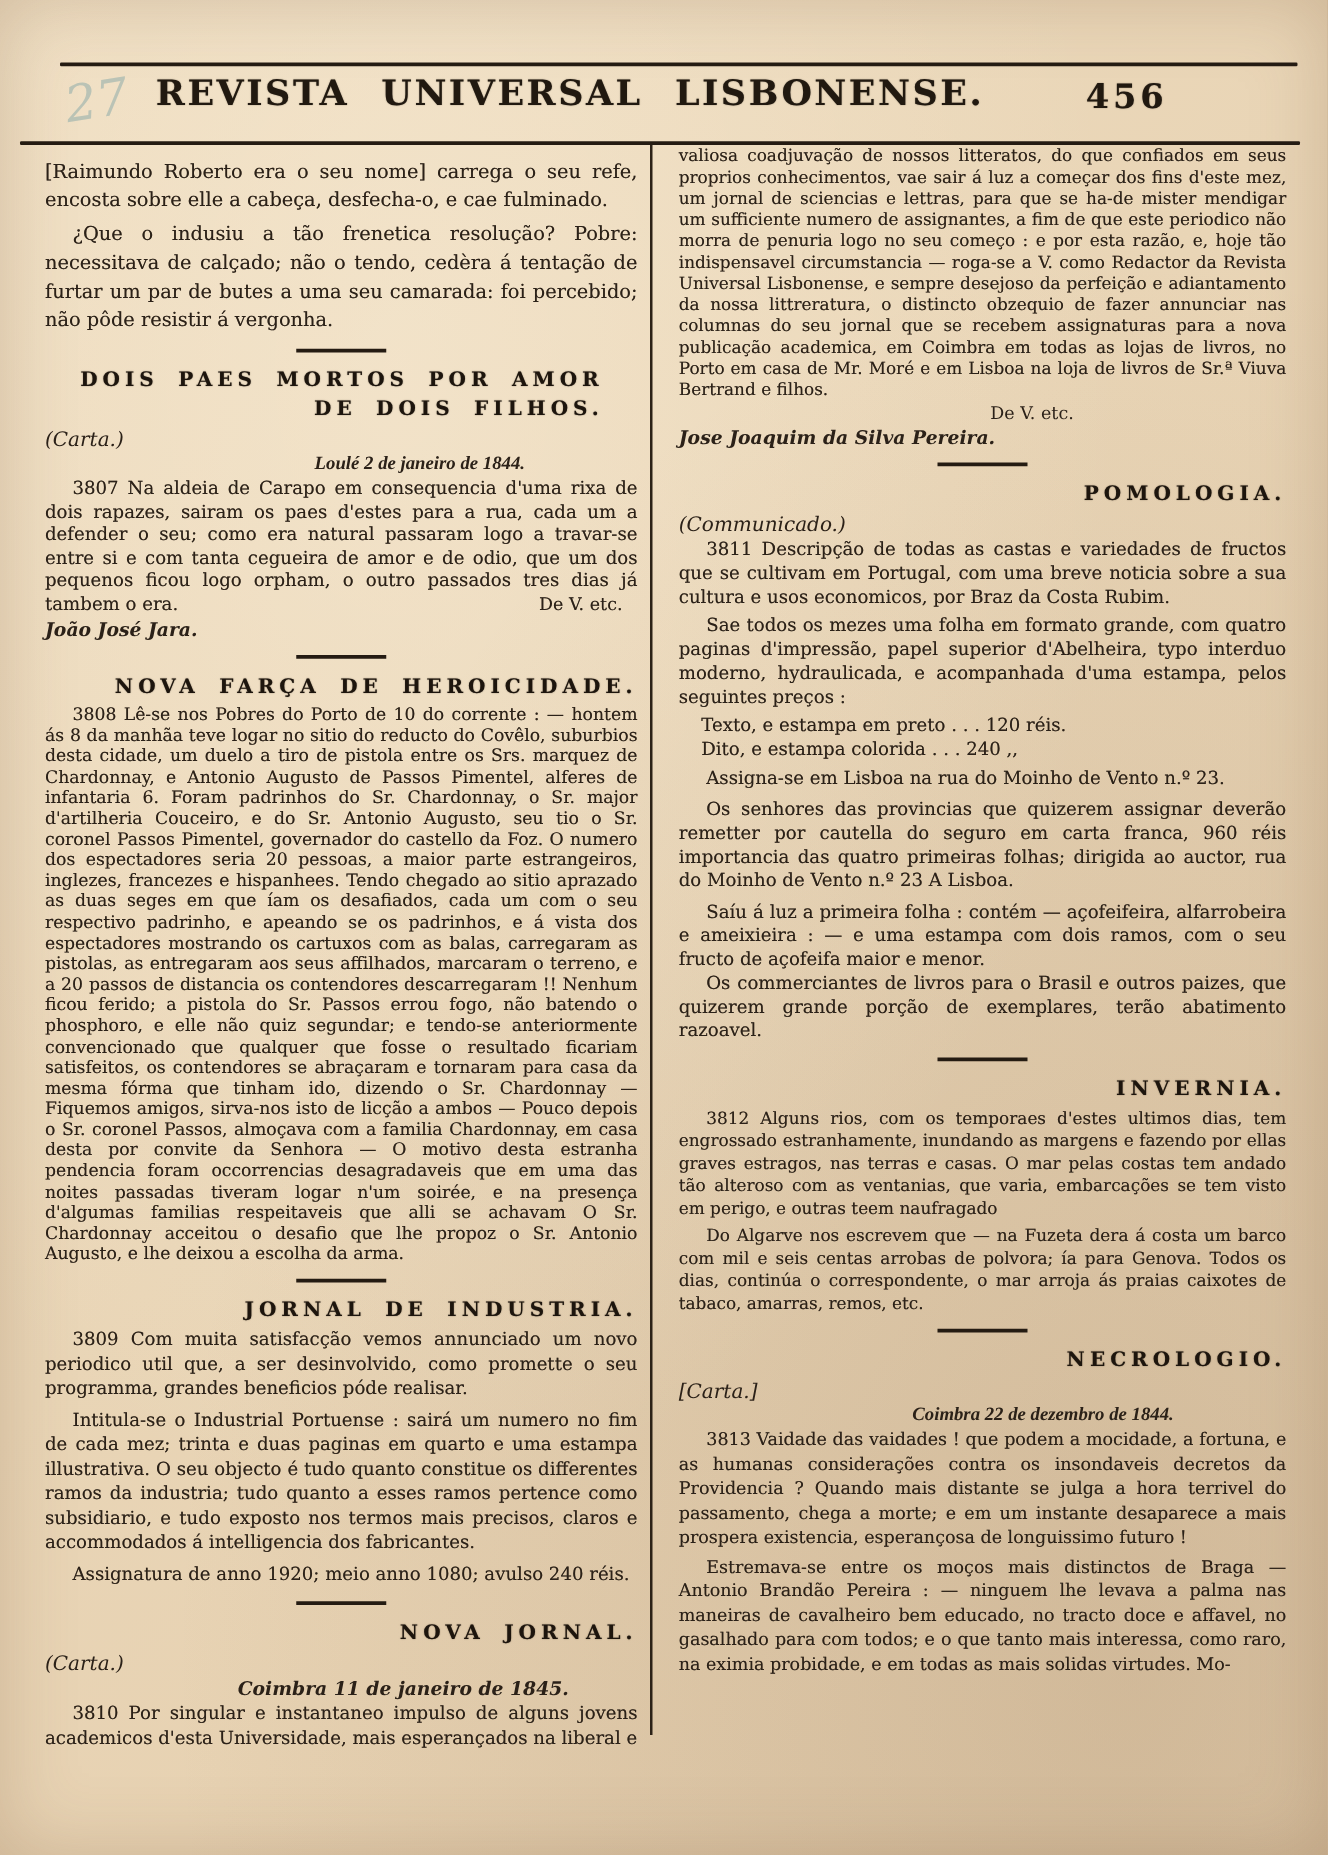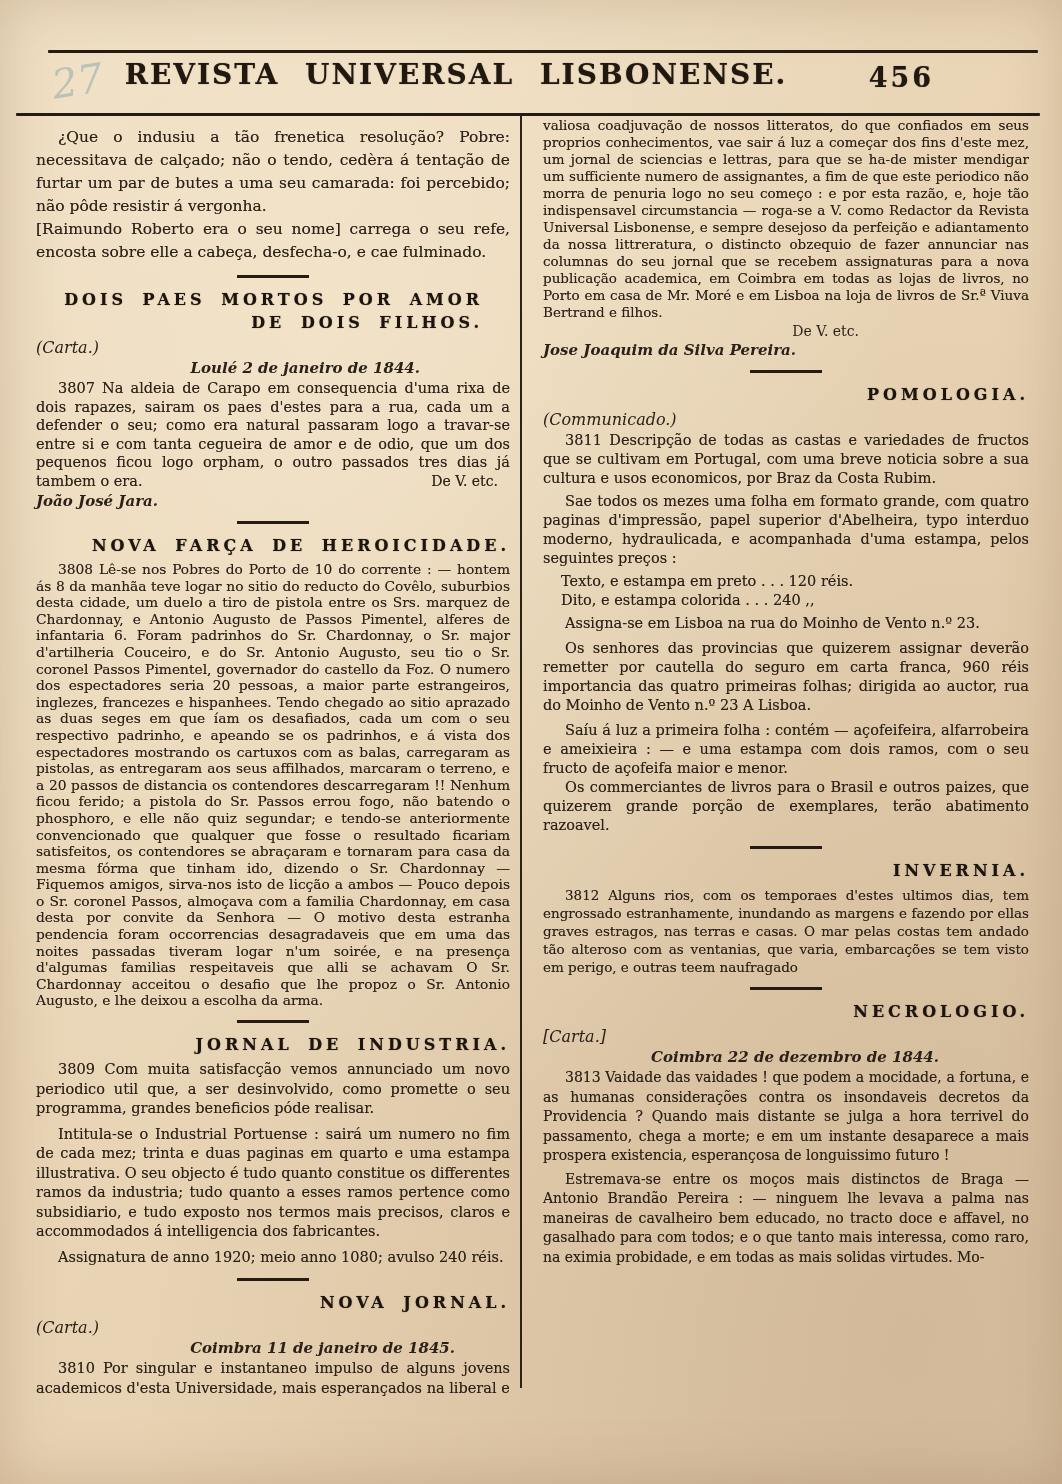--- a/index.html
+++ b/index.html
@@ -48,21 +48,21 @@
   .t-pomo{font-size:14.5px;line-height:19px;}
   .t-inv{font-size:13.5px;line-height:18px;}
   .t-necro{font-size:14px;line-height:19.5px;}
   .section-heading{
     text-align:right;font-weight:bold;font-size:16px;letter-spacing:4px;
     word-spacing:6px;color:#1d150d;margin:6px 0 4px 0;line-height:23px;
     text-shadow:0 0 1px rgba(30,20,10,.6);
   }
   .subtitle{text-align:left;font-style:italic;font-size:16px;margin:2px 0;}
   .dateline{text-align:right;font-style:italic;font-weight:bold;font-size:15px;margin:2px 0;}
-  .pr90{padding-right:90px;}
+  .pr90{padding-right:90px;font-family:Liberation Serif, serif;}
   .pr55{padding-right:55px;}
   .signature{font-style:italic;font-weight:bold;font-size:15px;margin:2px 0;}
   .valediction-line{text-align:right;font-size:14px;padding-right:170px;margin-top:2px;}
   .vale-inline{float:right;font-size:14px;padding-right:12px;}
   .divider{width:72px;height:3px;background:#241b12;margin:11px auto 10px auto;}
   .price{padding-left:18px;}
   .mb6{margin-bottom:6px;} .mb4{margin-bottom:4px;}
 </style>
 </head>
 <body>
@@ -72,22 +72,22 @@
   <div class="pencil-mark">27</div>
   <div class="rule rule-top"></div>
   <div class="masthead">
     <span class="title">REVISTA UNIVERSAL LISBONENSE.</span>
   </div>
   <div class="page-number">456</div>
   <div class="rule rule-head-bottom"></div>
   <div class="col-rule"></div>
 
   <div class="col col-left">
+    <p class="t-intro mb4">[Raimundo Roberto era o seu nome] carrega o seu refe, encosta sobre elle a cabeça, desfecha-o, e cae fulminado.</p>
     <p class="t-intro indent">¿Que o indusiu a tão frenetica resolução? Pobre: necessitava de calçado; não o tendo, cedèra á tentação de furtar um par de butes a uma seu camarada: foi percebido; não pôde resistir á vergonha.</p>
-    <p class="t-intro mb4">[Raimundo Roberto era o seu nome] carrega o seu refe, encosta sobre elle a cabeça, desfecha-o, e cae fulminado.</p>
 
     <div class="divider"></div>
 
     <div class="section-heading" style="max-width:420px;margin-left:auto;margin-right:auto;">DOIS PAES MORTOS POR AMOR DE DOIS FILHOS.</div>
     <div class="subtitle">(Carta.)</div>
     <div class="dateline pr90">Loulé 2 de janeiro de 1844.</div>
     <p class="t-body1 indent"><span>3807  Na aldeia de Carapo em consequencia d'uma rixa de dois rapazes, sairam os paes d'estes para a rua, cada um a defender o seu; como era natural passaram logo a travar-se entre si e com tanta cegueira de amor e de odio, que um dos pequenos ficou logo orpham, o outro passados tres dias já tambem o era.</span><span class="vale-inline">De V. etc.</span></p>
     <div class="signature pr55">João José Jara.</div>
 
     <div class="divider"></div>
@@ -125,20 +125,21 @@
     <p class="t-pomo price mb4">Dito, e estampa colorida .    .    .    240   ,,</p>
     <p class="t-pomo indent mb6">Assigna-se em Lisboa na rua do Moinho de Vento n.º 23.</p>
     <p class="t-pomo indent mb6">Os senhores das provincias que quizerem assignar deverão remetter por cautella do seguro em carta franca, 960 réis importancia das quatro primeiras folhas; dirigida ao auctor, rua do Moinho de Vento n.º 23 A Lisboa.</p>
     <p class="t-pomo indent">Saíu á luz a primeira folha :  contém — açofeifeira, alfarrobeira e ameixieira : — e uma estampa com dois ramos, com o seu fructo de açofeifa maior e menor.</p>
     <p class="t-pomo indent mb6">Os commerciantes de livros para o Brasil e outros paizes, que quizerem grande porção de exemplares, terão abatimento razoavel.</p>
 
     <div class="divider"></div>
 
     <div class="section-heading">INVERNIA.</div>
     <p class="t-inv indent mb4">3812  Alguns rios, com os temporaes d'estes ultimos dias, tem engrossado estranhamente, inundando as margens e fazendo por ellas graves estragos, nas terras e casas. O mar pelas costas tem andado tão alteroso com as ventanias, que varia, embarcações se tem visto em perigo, e outras teem naufragado</p>
+    <p class="t-inv indent">Do Algarve nos escrevem que — na Fuzeta dera á costa um barco com mil e seis centas arrobas de polvora; ía para Genova. Todos os dias, continúa o correspondente, o mar arroja ás praias caixotes de tabaco, amarras, remos, etc.</p>
 
     <div class="divider"></div>
 
     <div class="section-heading">NECROLOGIO.</div>
     <div class="subtitle">[Carta.]</div>
     <div class="dateline pr90">Coimbra 22 de dezembro de 1844.</div>
     <p class="t-necro indent mb4">3813  Vaidade das vaidades ! que podem a mocidade, a fortuna, e as humanas considerações contra os insondaveis decretos da Providencia ? Quando mais distante se julga a hora terrivel do passamento, chega a morte; e em um instante desaparece a mais prospera existencia, esperançosa de longuissimo futuro !</p>
     <p class="t-necro indent">Estremava-se entre os moços mais distinctos de Braga — Antonio Brandão Pereira : — ninguem lhe levava a palma nas maneiras de cavalheiro bem educado, no tracto doce e affavel, no gasalhado para com todos; e o que tanto mais interessa, como raro, na eximia probidade, e em todas as mais solidas virtudes.  Mo-</p>
   </div>
 

